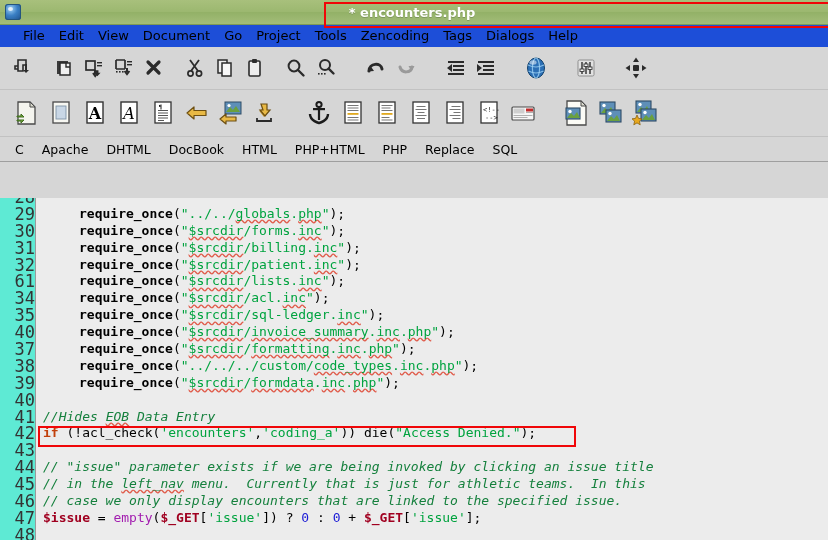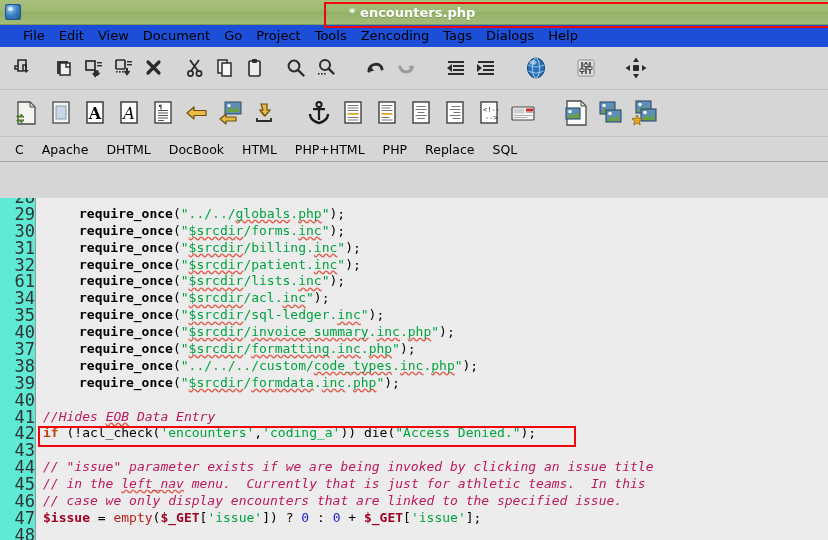--- a/index.html
+++ b/index.html
@@ -161,23 +161,23 @@
     color: #000;
   }
   .code .cl { height: 16.9px; line-height: 16.9px; }
 
   
   .kw  { color:#c2410c; font-weight:bold; }
   .fn  { color:#000000; font-weight:bold;margin-left:36px; }
   .fnb { color:#000000; }
   .str { color:#00a33f; }
   .var { color:#a00020; font-weight:bold;text-align:center; }
-  .cmt { color:#be185d; font-style: italic; }
+  .cmt { color:#15803d; font-style: italic; }
   .num { color:#1a1ad6; }
-  .blu { color:#b91c1c; }
+  .blu { color:#a21caf; }
   .pun { color:#000000; }
   .spell { text-decoration: underline wavy #e05b4a; text-decoration-skip-ink: none; }
 </style>
 </head>
 <body>
 
 <div id="app">
 
   <div class="titlebar">
     <div class="tb-icon"></div>

